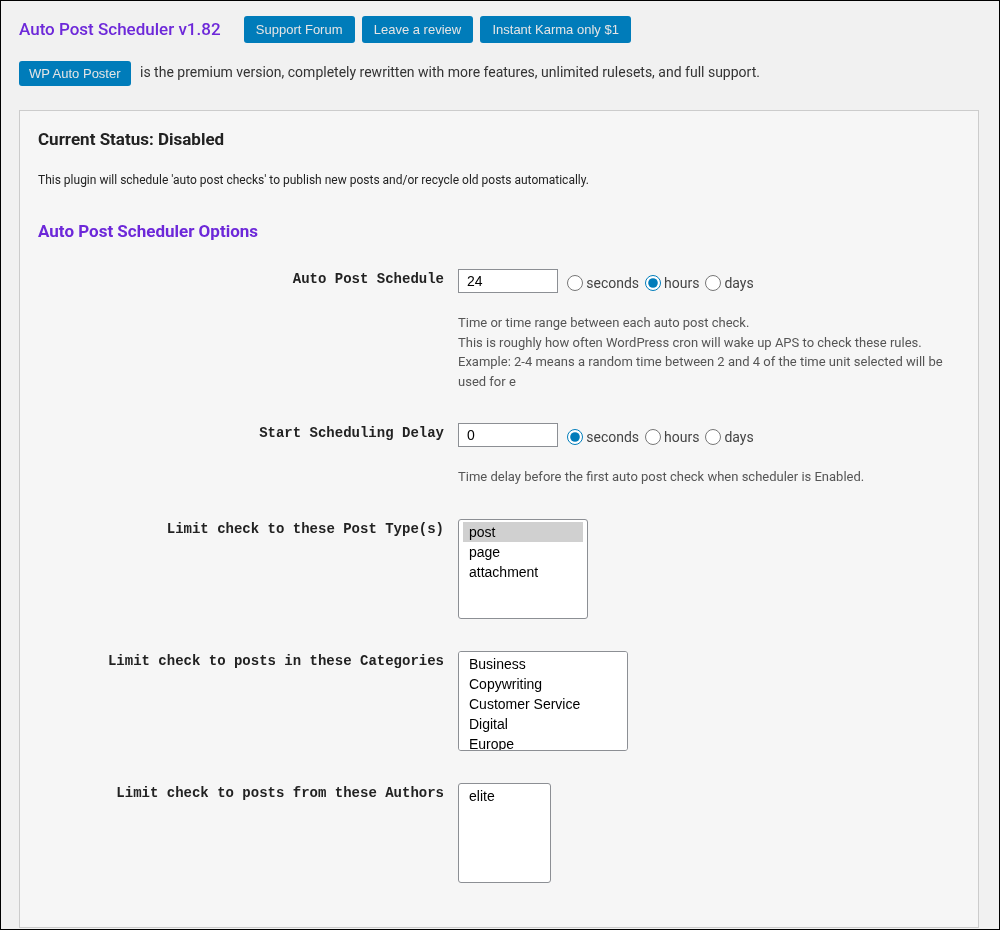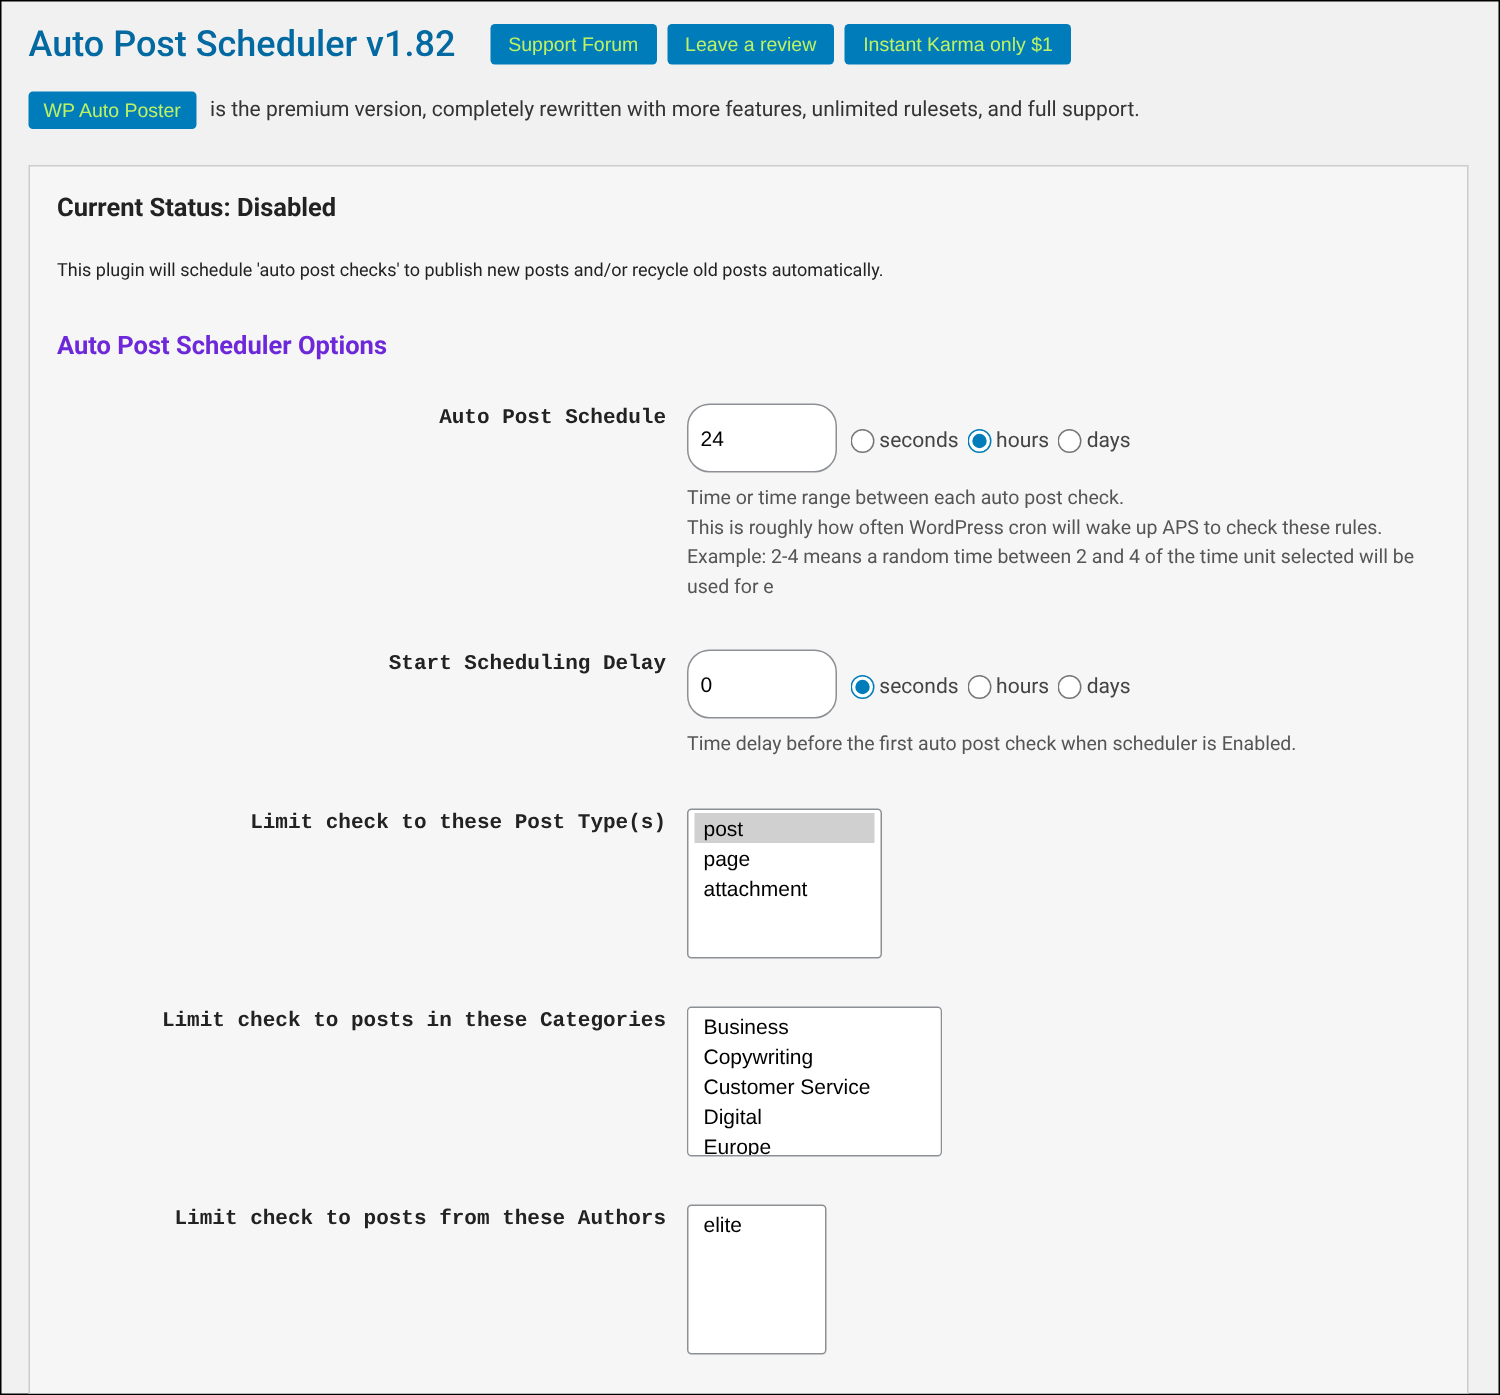--- a/index.html
+++ b/index.html
@@ -10,32 +10,32 @@
     background: #f1f1f1;
     width: 1000px;
     height: 930px;
     overflow: hidden;
     border: 1px solid #000;
   }
   .wrap {
     padding: 10px 20px 0 18px;
   }
   h1.page-title {
-    font-size: 24px;
+    font-size: 17px;
     font-weight: 500;
-    color: #0369a1;
+    color: #6d28d9;
     display: inline-block;
     margin-right: 20px;
     line-height: 36px;
     vertical-align: middle;
   }
   .btn-blue {
     display: inline-block;
     background: #007cba;
-    color: #bef264;
+    color: #e5e5e5;
     font-size: 13px;
     padding: 6px 12px;
     border-radius: 3px;
     border: none;
     cursor: pointer;
     margin-right: 4px;
     vertical-align: middle;
     font-weight: 500;
   }
   .btn-blue.small { font-size: 13px; padding: 5px 10px; }
@@ -88,36 +88,36 @@
     font-weight: 600;
     color: #222;
     padding-top: 10px;
     font-family: Liberation Mono, monospace;
   }
   .form-table td.field {
     vertical-align: top;
   }
   input[type="text"] {
     border: 1px solid #8c8f94;
-    border-radius: 15px;
+    border-radius: 0;
     padding: 4px 8px;
     font-size: 14px;
-    height: 46px;
+    height: 24px;
     background: #fff;
   }
   .w-small { width: 100px; }
   .radio-group { display: inline-flex; align-items: center; gap: 2px; margin-left: 6px; vertical-align: middle;}
   .radio-group label { display: inline-flex; align-items: center; font-size: 14px; margin-right: 4px; cursor:pointer;}
   input[type="radio"], input[type="checkbox"] {
     width: 16px; height: 16px; margin-right: 3px; accent-color: #007cba; cursor:pointer;
   }
   .desc {
     font-size: 13px;
     color: #555;
-    margin-top: 8px;
+    margin-top: 20px;
     line-height: 1.5;
   }
   select {
     border: 1px solid #8c8f94;
     border-radius: 3px;
     font-size: 14px;
     background: #fff;
     padding: 2px 4px;
   }
   select[multiple] option { padding: 2px 6px; }

